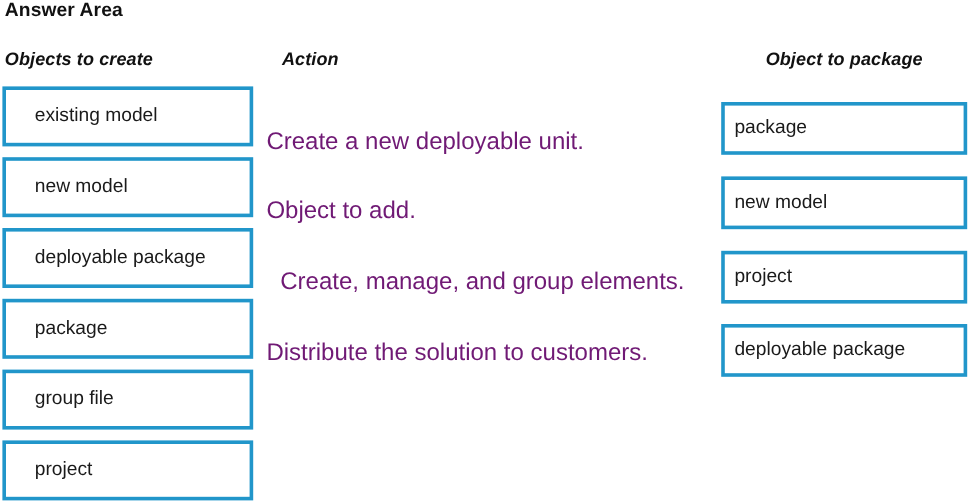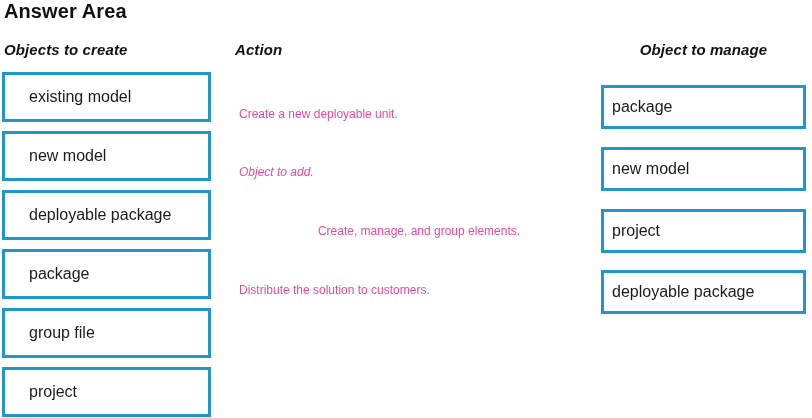--- a/index.html
+++ b/index.html
@@ -14,21 +14,21 @@
     overflow: hidden;
     font-family: "Liberation Sans", sans-serif;
     color: #1a1a1a;
     -webkit-font-smoothing: antialiased;
   }
 
   #answer-area-title {
     position: absolute;
     left: 4px;
     top: 0px;
-    font-size: 20px;
+    font-size: 16px;
     font-weight: bold;
     letter-spacing: 0.1px;
     color: #111111;
   }
 
   
   .col-header {
     position: absolute;
     font-size: 15px;
     font-weight: bold;
@@ -65,53 +65,53 @@
   
   .target-box {
     left: 601px;
     width: 205px;
     height: 44px;
   }
 
   
   .action-row {
     position: absolute;
-    left: 239px;
+    left: 222px;
     width: 360px;
-    font-size: 12px;
-    color: #ec4899;
+    font-size: 20px;
+    color: #701a75;
     white-space: nowrap;
   }
 </style>
 </head>
 <body>
 
 <div id="answer-area-title">Answer Area</div>
 
 <div class="col-header" id="header-objects-to-create">Objects to create</div>
 
 <div class="col-header" id="header-action">Action</div>
 
-<div class="col-header" id="header-object-to-create">Object to manage</div>
+<div class="col-header" id="header-object-to-create">Object to package</div>
 
 <div class="opt-box source-box" style="top:72px;">existing model</div>
 
 <div class="opt-box source-box" style="top:131px;">new model</div>
 
 <div class="opt-box source-box" style="top:190px;">deployable package</div>
 
 <div class="opt-box source-box" style="top:249px;">package</div>
 
 <div class="opt-box source-box" style="top:308px;">group file</div>
 
 <div class="opt-box source-box" style="top:367px;">project</div>
 
 <div class="action-row" style="top:107px;">Create a new deployable unit.</div>
 
-<div class="action-row" style="top:165px;font-style:italic;">Object to add.</div>
+<div class="action-row" style="top:165px;">Object to add.</div>
 
 <div class="action-row" style="top:224px;text-align:center;">Create, manage, and group elements.</div>
 
 <div class="action-row" style="top:283px;">Distribute the solution to customers.</div>
 
 <div class="opt-box target-box" style="top:85px;">package</div>
 
 <div class="opt-box target-box" style="top:147px;">new model</div>
 
 <div class="opt-box target-box" style="top:209px;">project</div>

